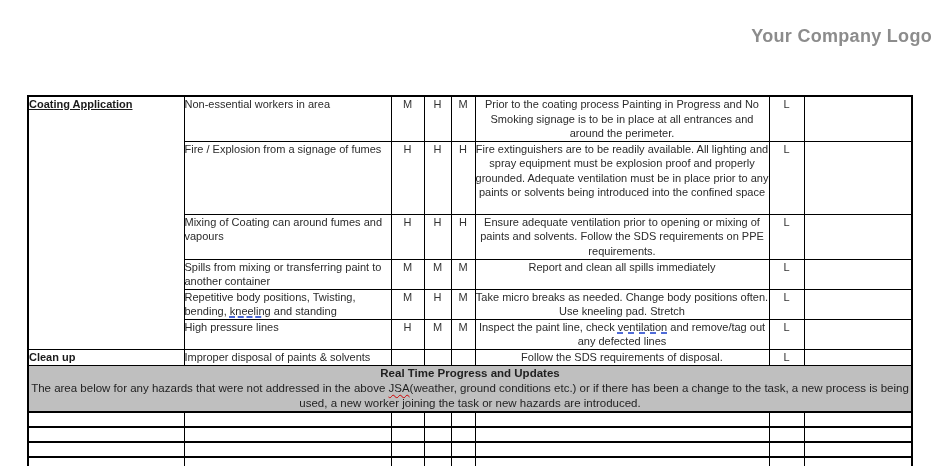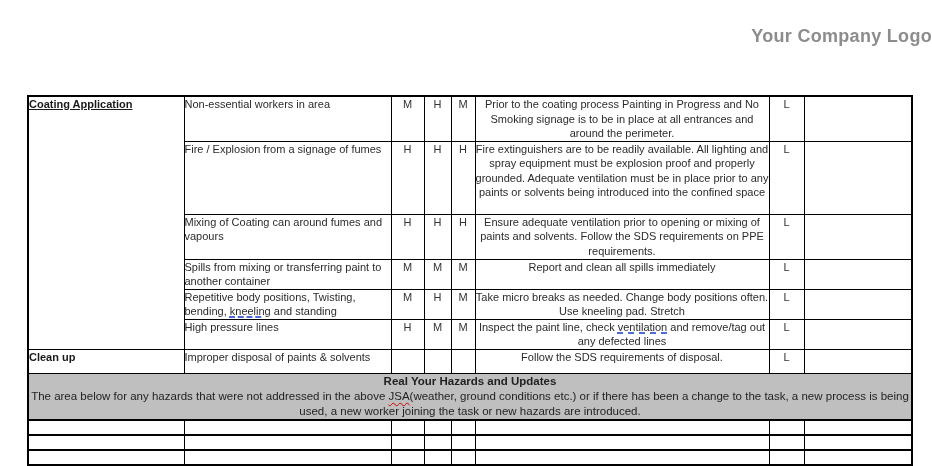--- a/index.html
+++ b/index.html
@@ -28,21 +28,21 @@
   td.task{font-weight:bold;color:#1a1a1a;padding:46px 4px 0 5px;text-decoration:underline;}
   td.task-single{font-weight:bold;color:#1a1a1a;padding:1px 4px 0 5px;vertical-align:middle;}
   td.hazard{padding:2px 4px 0 5px;}
   td.sev{text-align:center;vertical-align:middle;color:#333;}
   td.controls{padding:2px 5px 0 6px;line-height:14.5px;text-align:center;}
   td.residual{text-align:center;vertical-align:middle;color:#333;}
   td.notes{background:#fff;}
   
   tr.r1{height:45px}tr.r2{height:73px}tr.r3{height:45px}
   tr.r4{height:30px}tr.r5{height:30px}tr.r6{height:27px}
-  tr.r7{height:24px}tr.rb{height:45px}
+  tr.r7{height:16px}tr.rb{height:45px}
   tr.re{height:15px}
   tr.re td{border-top:2px solid #000;border-bottom:2px solid #000;}
   td.banner{
     background:#bfbfbf;border:1px solid #000;
     text-align:center;padding:2px 8px 0 8px;line-height:15px;
     font-size:11.5px;color:#1f1f1f;
   }
   .banner-title{font-weight:bold;}
   .mark-red{
     text-decoration-line:underline;text-decoration-style:wavy;
@@ -132,21 +132,21 @@
         <td class="hazard">Improper disposal of paints &amp; solvents</td>
         <td class="sev"></td>
         <td class="sev"></td>
         <td class="sev"></td>
         <td class="controls">Follow the SDS requirements of disposal.</td>
         <td class="residual">L</td>
         <td class="notes"></td>
       </tr>
       <tr class="rb">
         <td colspan="8" class="banner">
-          <div class="banner-title">Real Your Hazards and Updates</div>
+          <div class="banner-title">Real Time Progress and Updates</div>
           <div class="banner-body">The area below for any hazards that were not addressed in the above <span class="mark-red">JSA</span>(weather, ground conditions etc.) or if there has been a change to the task, a new process is being used, a new worker joining the task or new hazards are introduced.</div>
         </td>
       </tr>
       <tr class="re">
         <td class="task-single"></td>
         <td class="hazard"></td>
         <td class="sev"></td>
         <td class="sev"></td>
         <td class="sev"></td>
         <td class="controls"></td>

